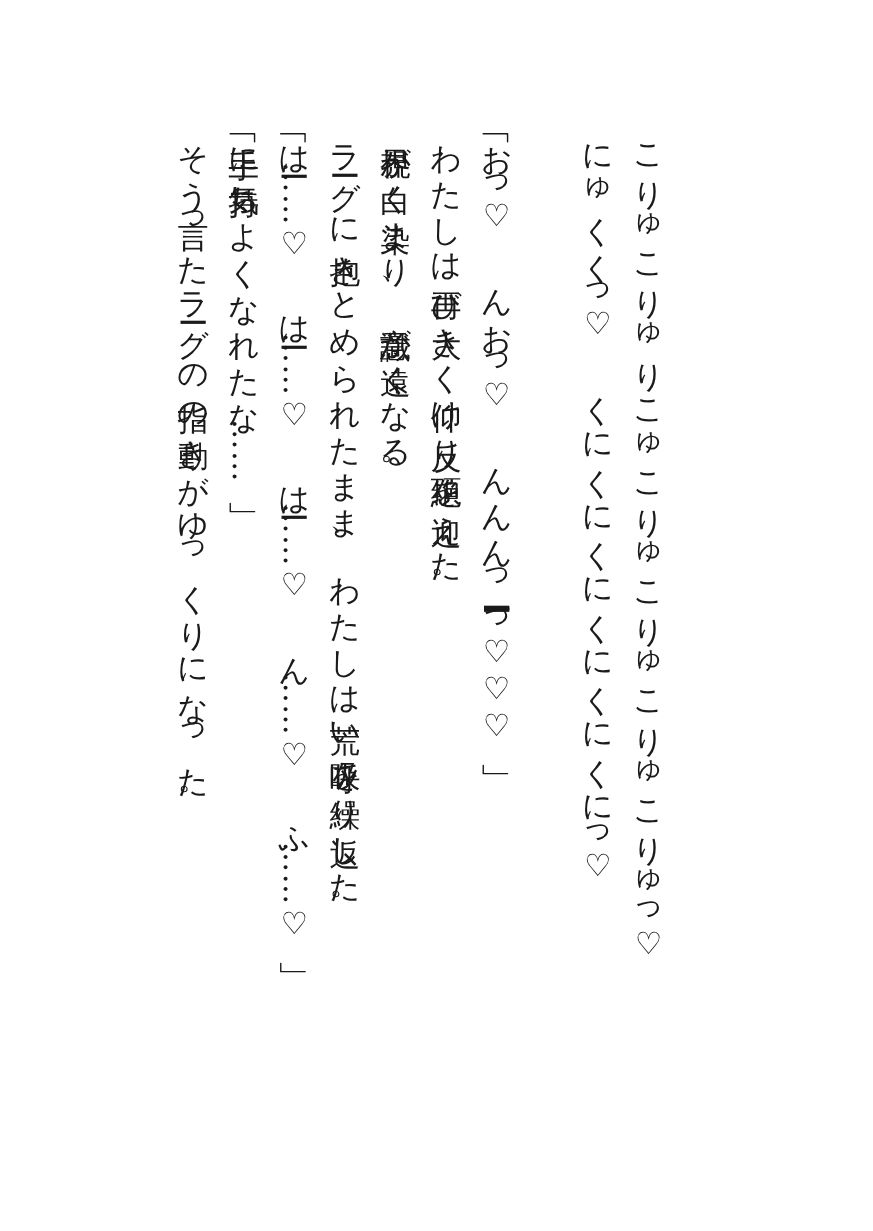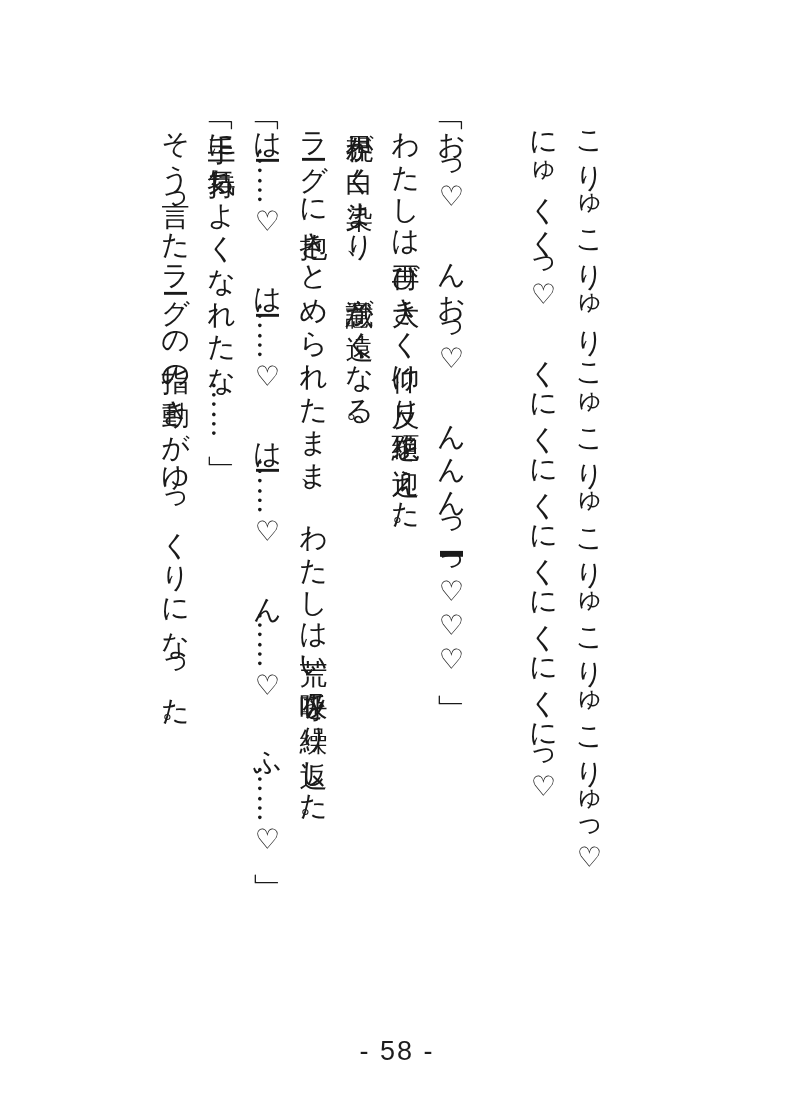--- a/index.html
+++ b/index.html
@@ -56,14 +56,13 @@
     <p>こりゅこりゅりこゅこりゅこりゅこりゅこりゅっ♡</p>
     <p>にゅくくっ♡　くにくにくにくにくにくにっ♡</p>
     <p class="para-break">「おっ♡　んおっ♡　んんんっーーーーっ♡♡♡」</p>
     <p>わたしは再び大きく仰け反り絶頂を迎えた。</p>
     <p>視界が白く染まり、意識が遠くなる。</p>
     <p>ラーグに抱きとめられたまま、わたしは荒い呼吸を繰り返した。</p>
     <p>「はー……♡　はー……♡　はー……♡　ん……♡　ふ……♡」</p>
     <p>「上手に気持ちよくなれたな……」</p>
     <p>そう言ったラーグの指の動きがゆっくりになった。</p>
   </div>
-  <div class="page-number">- 58 -</div>
 </div>
 
 </body></html>

